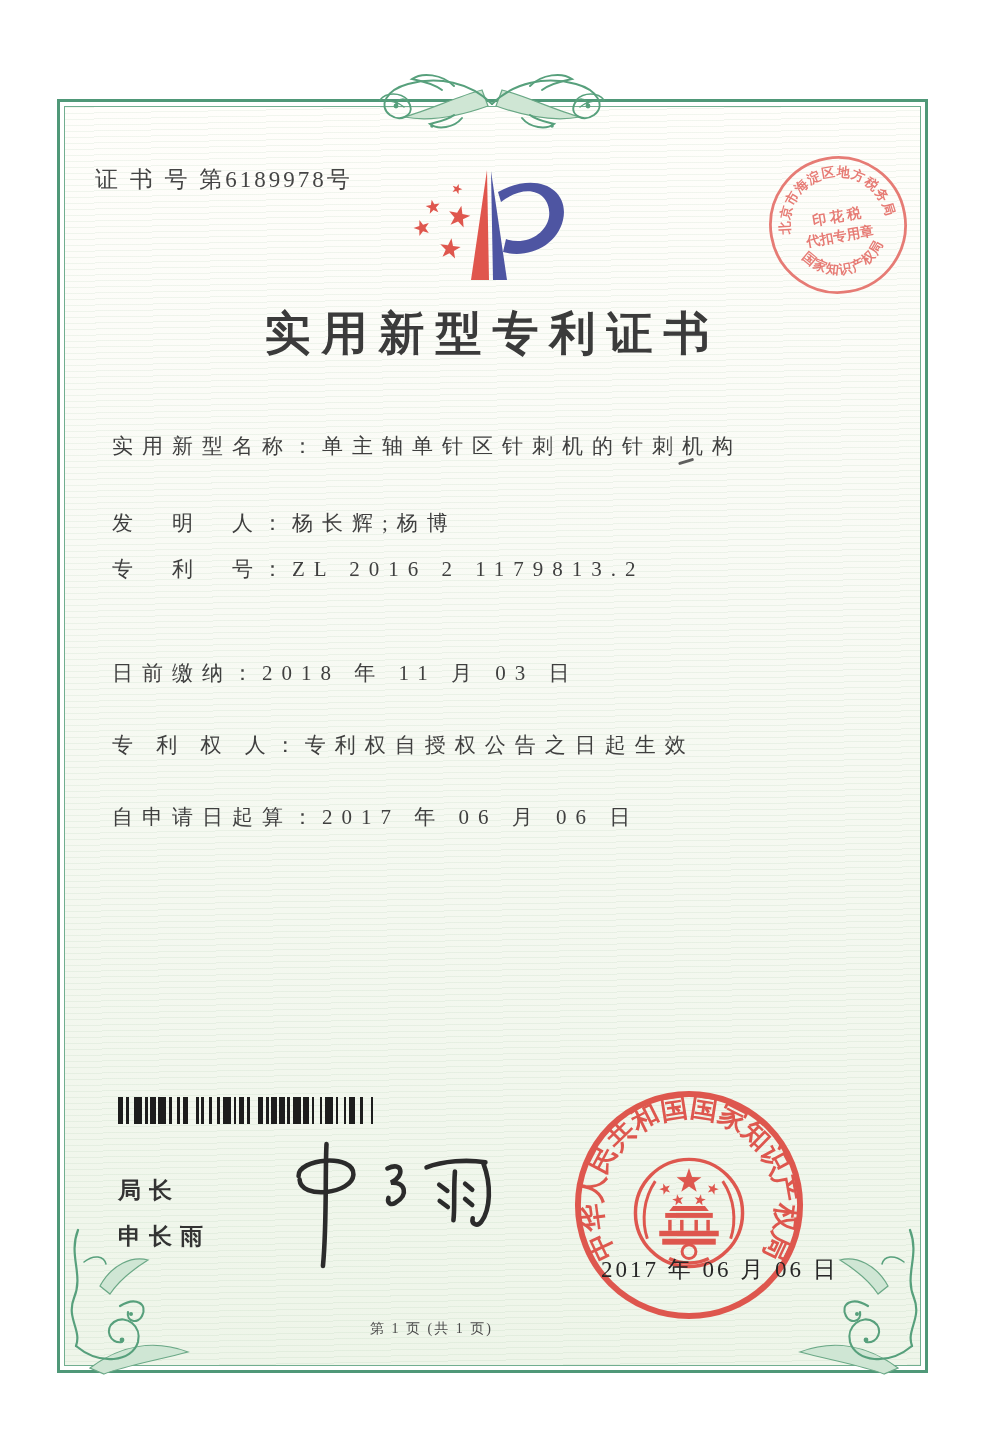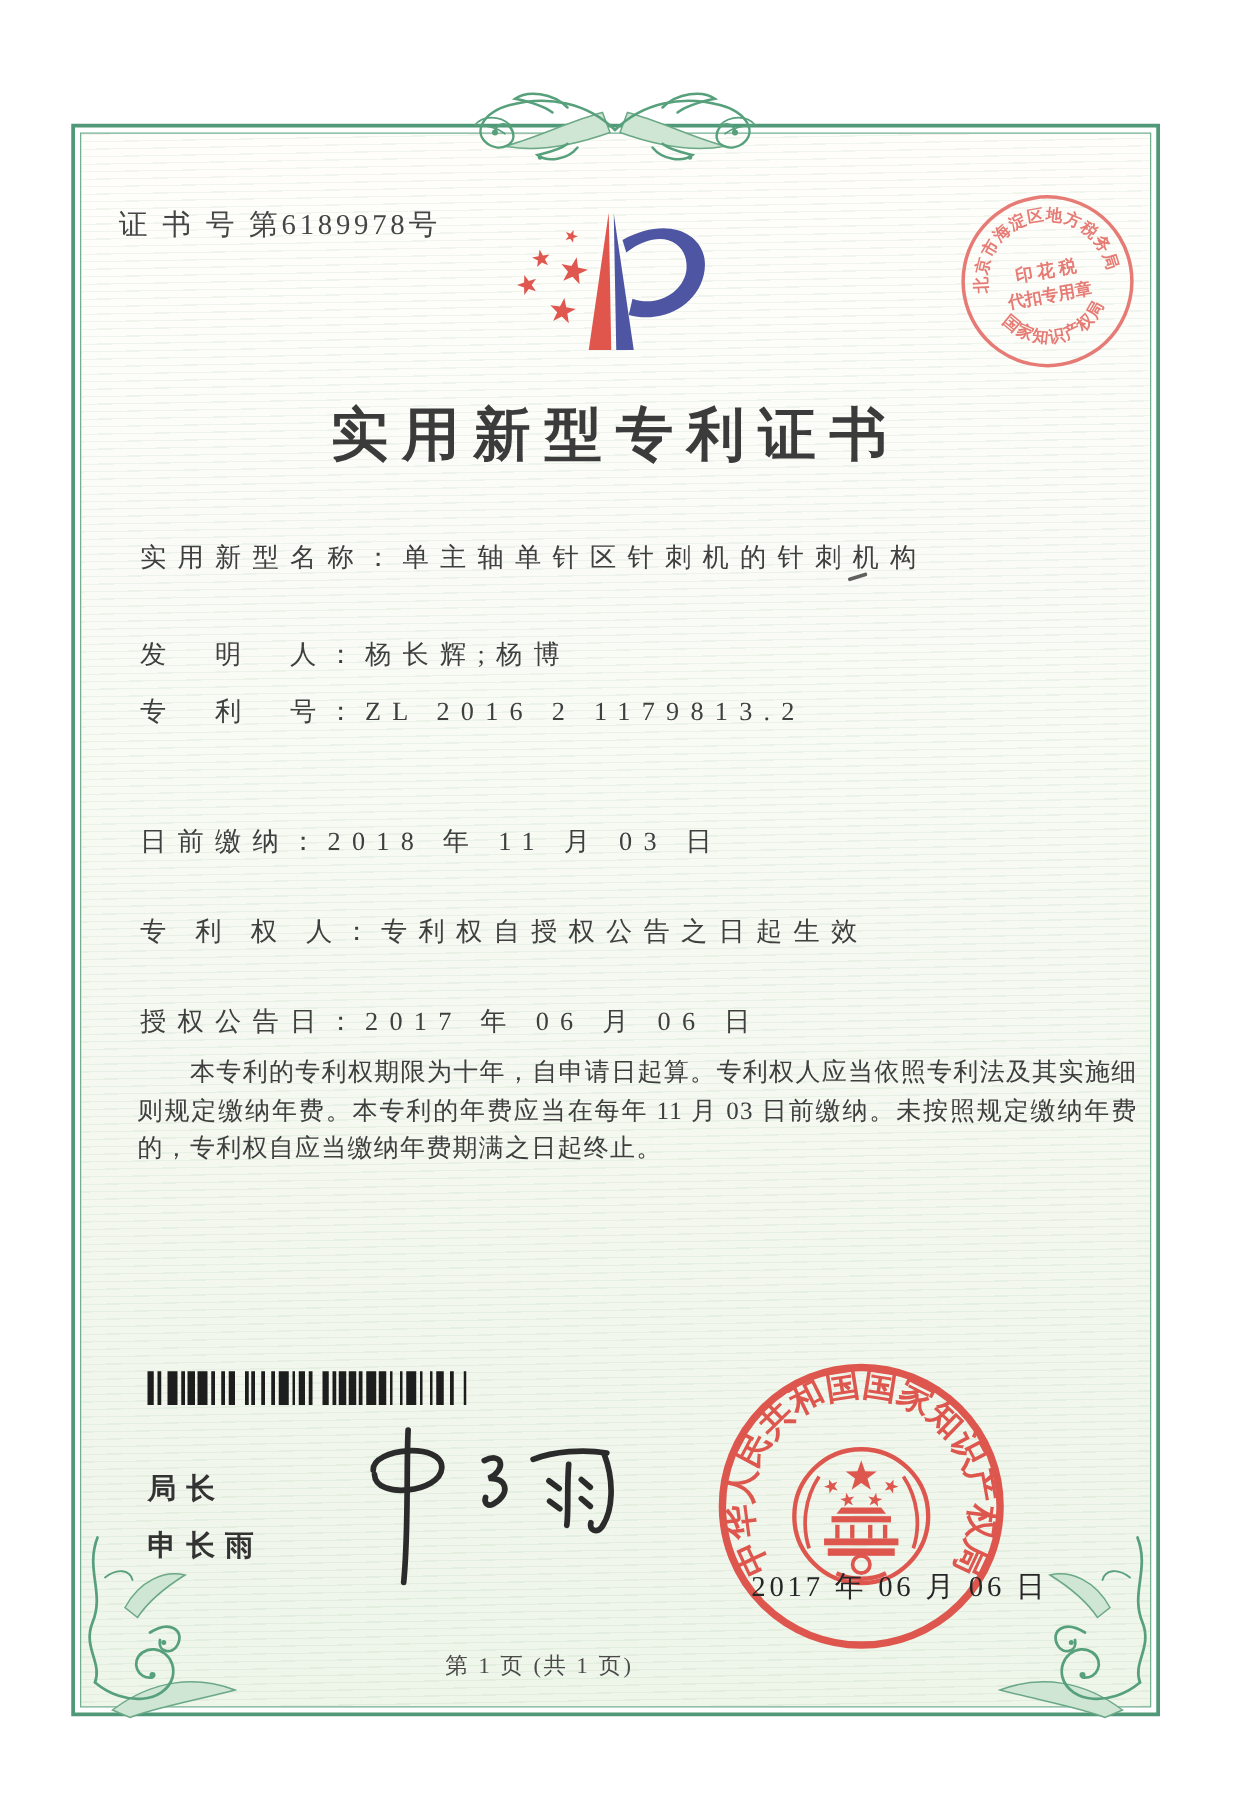--- a/index.html
+++ b/index.html
@@ -19,37 +19,37 @@
     background:
       repeating-linear-gradient(179deg, rgba(120,170,125,.10) 0, rgba(120,170,125,.10) 1px, rgba(255,255,255,0) 1px, rgba(255,255,255,0) 6px),
       linear-gradient(180deg,#fffefb 0%,#f8faf4 40%,#eef5e9 100%);
   }
   svg{display:block;}
   
   .cert-no{
     left:95px;top:164px;font-size:23px;letter-spacing:3px;color:#454545;
   }
   .title{
-    left:57px;top:317px;width:871px;text-align:center;margin:0;
+    left:57px;top:303px;width:871px;text-align:center;margin:0;
     font-size:46px;font-weight:600;letter-spacing:11px;color:#3b3b3b;
   }
   .field{
     left:112px;font-size:21px;letter-spacing:9px;color:#3f3f3f;white-space:nowrap;
   }
   .body-text{
     left:110px;top:843px;width:800px;font-size:20px;line-height:30.5px;
     text-align:justify;letter-spacing:1px;color:#3e3e3e;
   }
   .body-text p{margin:0;text-indent:42px;}
   .leader{left:118px;top:1168px;font-size:23px;line-height:46px;letter-spacing:8px;color:#333;font-weight:bold;}
   .seal-date{
     left:601px;top:1254px;font-size:23px;letter-spacing:3px;color:#262626;z-index:6;
   }
   .footer{
-    left:57px;top:1320px;width:749px;text-align:center;font-size:18px;
+    left:57px;top:1320px;width:749px;text-align:center;font-size:14px;
     letter-spacing:2px;color:#4a4a4a;
   }
   
   .tax-stamp{left:763px;top:150px;width:150px;height:150px;transform:rotate(-10deg);opacity:.92;z-index:5;}
   .big-seal{left:570px;top:1086px;width:238px;height:238px;opacity:.93;z-index:5;}
   
   .barcode{left:118px;top:1097px;width:258px;height:27px;display:flex;align-items:stretch;}
   .barcode div{height:100%;}
   
   .stray-mark{left:678px;top:460px;width:16px;height:2.5px;background:#3a3a3a;
@@ -136,24 +136,23 @@
 
 <h1 class="abs title">实用新型专利证书</h1>
 
 <div class="abs stray-mark"></div>
 
 <div class="abs field" style="top:432px"><span>实用新型名称：</span><span>单主轴单针区针刺机的针刺机构</span></div>
 <div class="abs field" style="top:509px"><span>发　明　人：</span><span>杨长辉;杨博</span></div>
 <div class="abs field" style="top:555px"><span>专　利　号：</span><span>ZL 2016 2 1179813.2</span></div>
 <div class="abs field" style="top:659px"><span>日前缴纳：</span><span>2018 年 11 月 03 日</span></div>
 <div class="abs field" style="top:731px"><span>专 利 权 人：</span><span>专利权自授权公告之日起生效</span></div>
-<div class="abs field" style="top:803px"><span>授权公告日：</span><span>2017 年 06 月 06 日</span></div>
+<div class="abs field" style="top:803px"><span>自申请日起算：</span><span>2017 年 06 月 06 日</span></div>
 
 <div class="abs body-text">
-  <p>本专利的专利权期限为十年，自申请日起算。专利权人应当依照专利法及其实施细则规定缴纳年费。本专利的年费应当在每年 11 月 03 日前缴纳。未按照规定缴纳年费的，专利权自应当缴纳年费期满之日起终止。</p>
 </div>
 
 <div class="abs barcode">
     <div style="width: 5.375px; background: rgb(29, 29, 29);"></div>
     <div style="width: 2.6875px; background: transparent;"></div>
     <div style="width: 2.6875px; background: rgb(29, 29, 29);"></div>
     <div style="width: 5.375px; background: transparent;"></div>
     <div style="width: 8.0625px; background: rgb(29, 29, 29);"></div>
     <div style="width: 2.6875px; background: transparent;"></div>
     <div style="width: 2.6875px; background: rgb(29, 29, 29);"></div>

